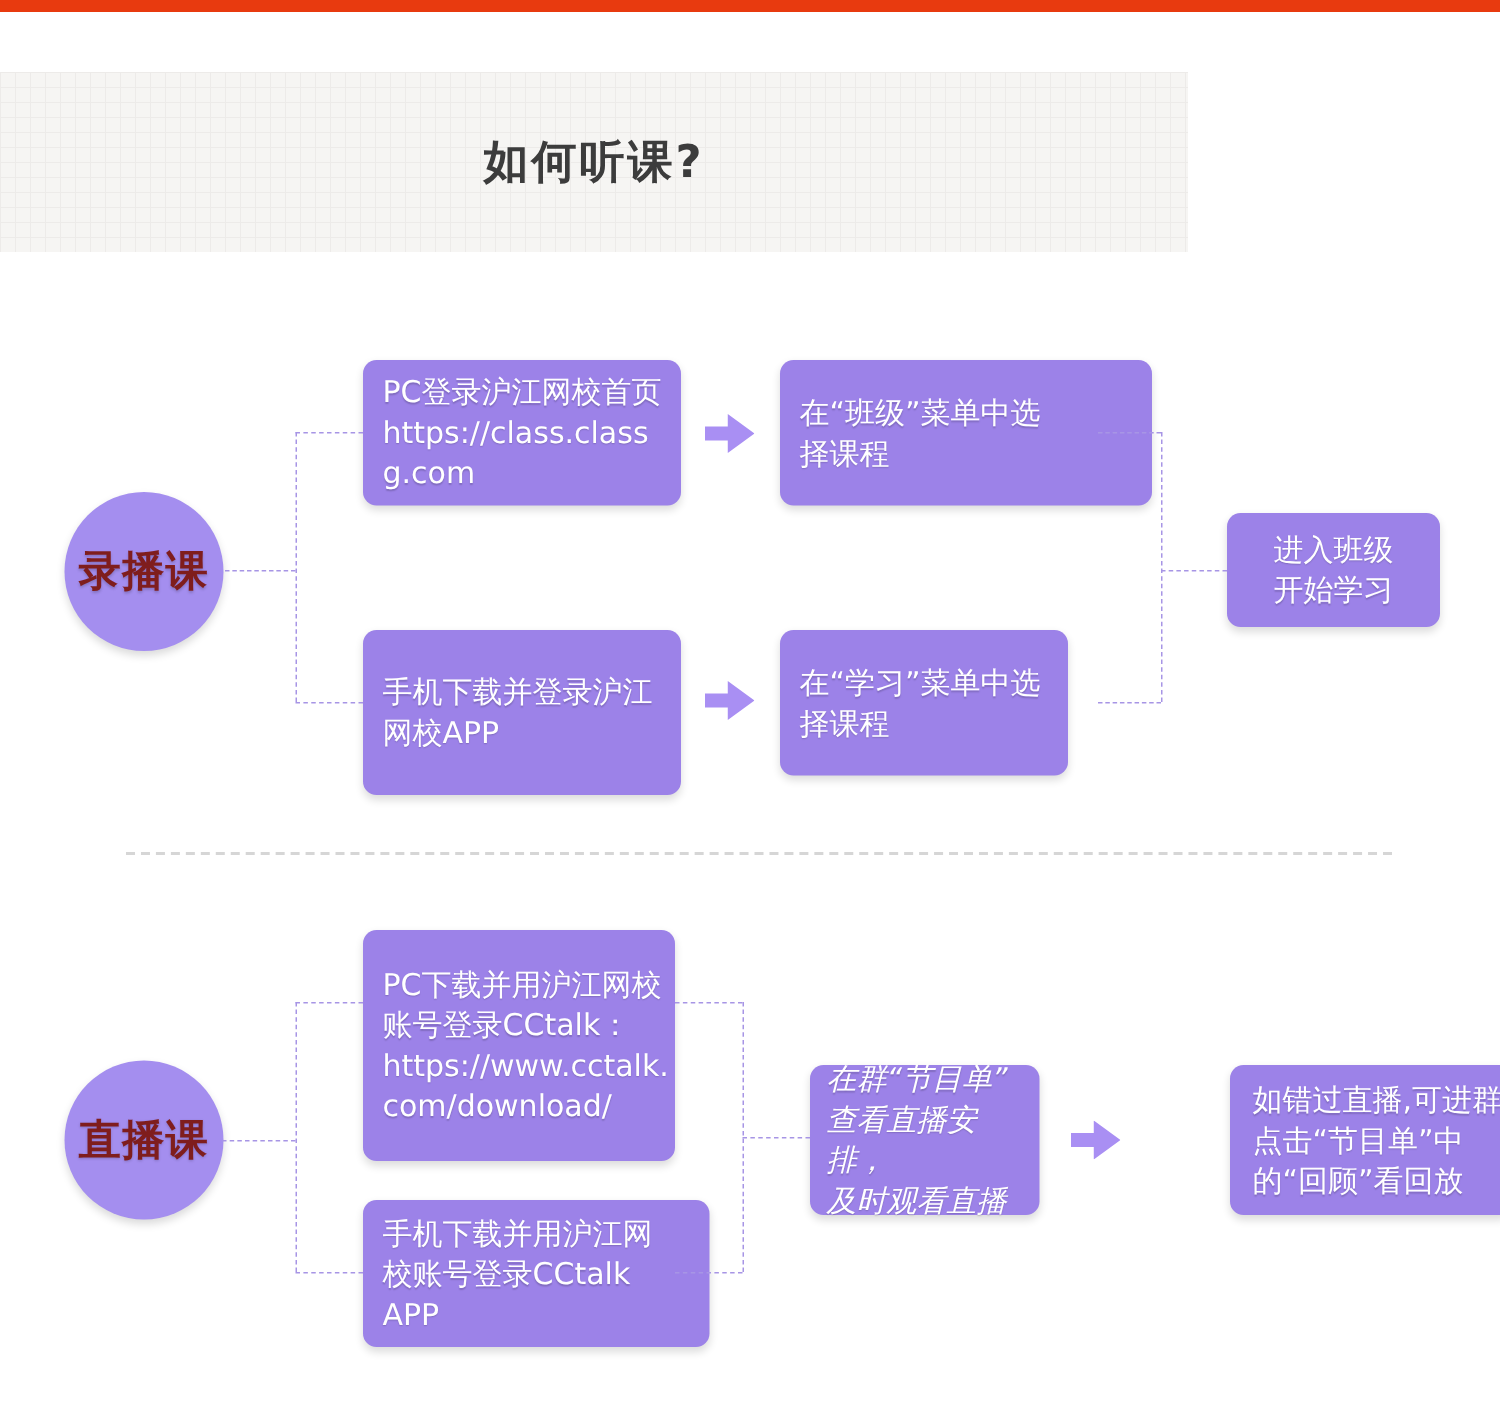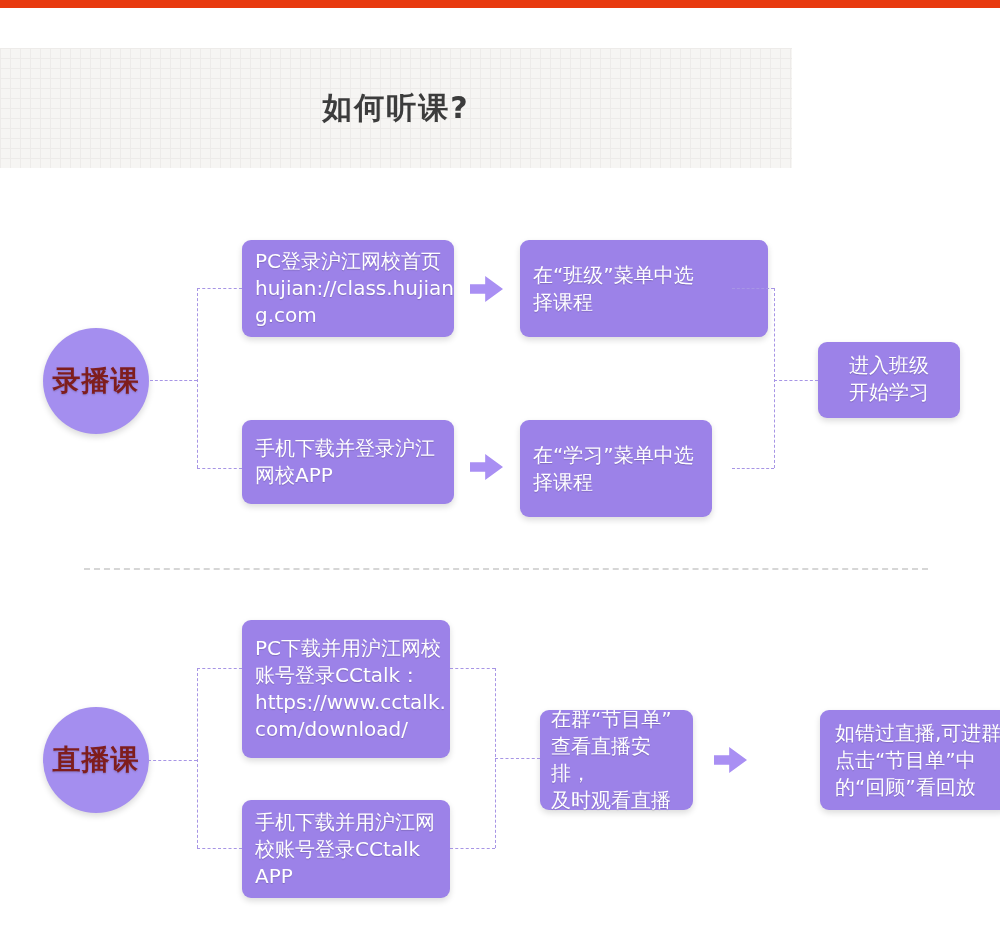--- a/index.html
+++ b/index.html
@@ -45,40 +45,40 @@
     position:absolute;width:33px;height:26px;background:#a98ff3;
     clip-path:polygon(0 32%,46% 32%,46% 0,100% 50%,46% 100%,46% 68%,0 68%);
   }
   .line-h{position:absolute;border-top:1px dashed #a795e5;height:0;}
   .line-v{position:absolute;border-left:1px dashed #a795e5;width:0;}
   .divider{
     position:absolute;left:84px;top:568px;width:844px;height:0;
     border-top:2px dashed #d6d6d6;
   }
   .pad13{padding-left:13px;padding-right:6px;}
-  .pad11{padding-left:11px;padding-right:8px;}
+  .pad11{padding-left:11px;padding-right:8px;font-style:italic;}
   .pad15{padding-left:15px;padding-right:4px;margin-left:48px;}
-  .center-text{justify-content:center;text-align:right;font-family:Liberation Mono, monospace;}
+  .center-text{justify-content:center;text-align:right;}
 </style>
 </head>
 <body>
 
 <div class="top-bar"></div>
 
 <div class="header-band">
   <div class="header-title">如何听课?</div>
 </div>
 
 <div class="circle" style="left:43px;top:328px;">录播课</div>
 
 <div class="node pad13" style="left:242px;top:240px;width:212px;height:97px;">PC登录沪江网校首页
-hujian://class.hujian
+https://class.class
 g.com</div>
 
-<div class="node pad13" style="left:242px;top:420px;width:212px;height:84px;">手机下载并登录沪江
+<div class="node pad13" style="left:242px;top:420px;width:212px;height:110px;">手机下载并登录沪江
 网校APP</div>
 
 <div class="arrow" style="left:470px;top:276px;"></div>
 <div class="arrow" style="left:470px;top:454px;"></div>
 
 <div class="node pad13" style="left:520px;top:240px;width:248px;height:97px;">在“班级”菜单中选
 择课程</div>
 
 <div class="node pad13" style="left:520px;top:420px;width:192px;height:97px;">在“学习”菜单中选
 择课程</div>
@@ -92,26 +92,26 @@
 <div class="line-h" style="left:197px;top:468px;width:45px;"></div>
 <div class="line-h" style="left:732px;top:288px;width:42px;"></div>
 <div class="line-h" style="left:732px;top:468px;width:42px;"></div>
 <div class="line-v" style="left:774px;top:288px;height:180px;"></div>
 <div class="line-h" style="left:774px;top:380px;width:44px;"></div>
 
 <div class="divider"></div>
 
 <div class="circle" style="left:43px;top:707px;text-align:right;">直播课</div>
 
-<div class="node pad13" style="left:242px;top:620px;width:208px;height:138px;">PC下载并用沪江网校
+<div class="node pad13" style="left:242px;top:620px;width:208px;height:154px;">PC下载并用沪江网校
 账号登录CCtalk：
 https://www.cctalk.
 com/download/</div>
 
-<div class="node pad13" style="left:242px;top:800px;width:208px;height:98px;">手机下载并用沪江网
+<div class="node pad13" style="left:242px;top:800px;width:231px;height:98px;">手机下载并用沪江网
 校账号登录CCtalk
 APP</div>
 
 <div class="node pad11" style="left:540px;top:710px;width:153px;height:100px;">在群“节目单”
 查看直播安排，
 及时观看直播</div>
 
 <div class="arrow" style="left:714px;top:747px;"></div>
 
 <div class="node pad15" style="left:772px;top:710px;width:188px;height:100px;">如错过直播,可进群

